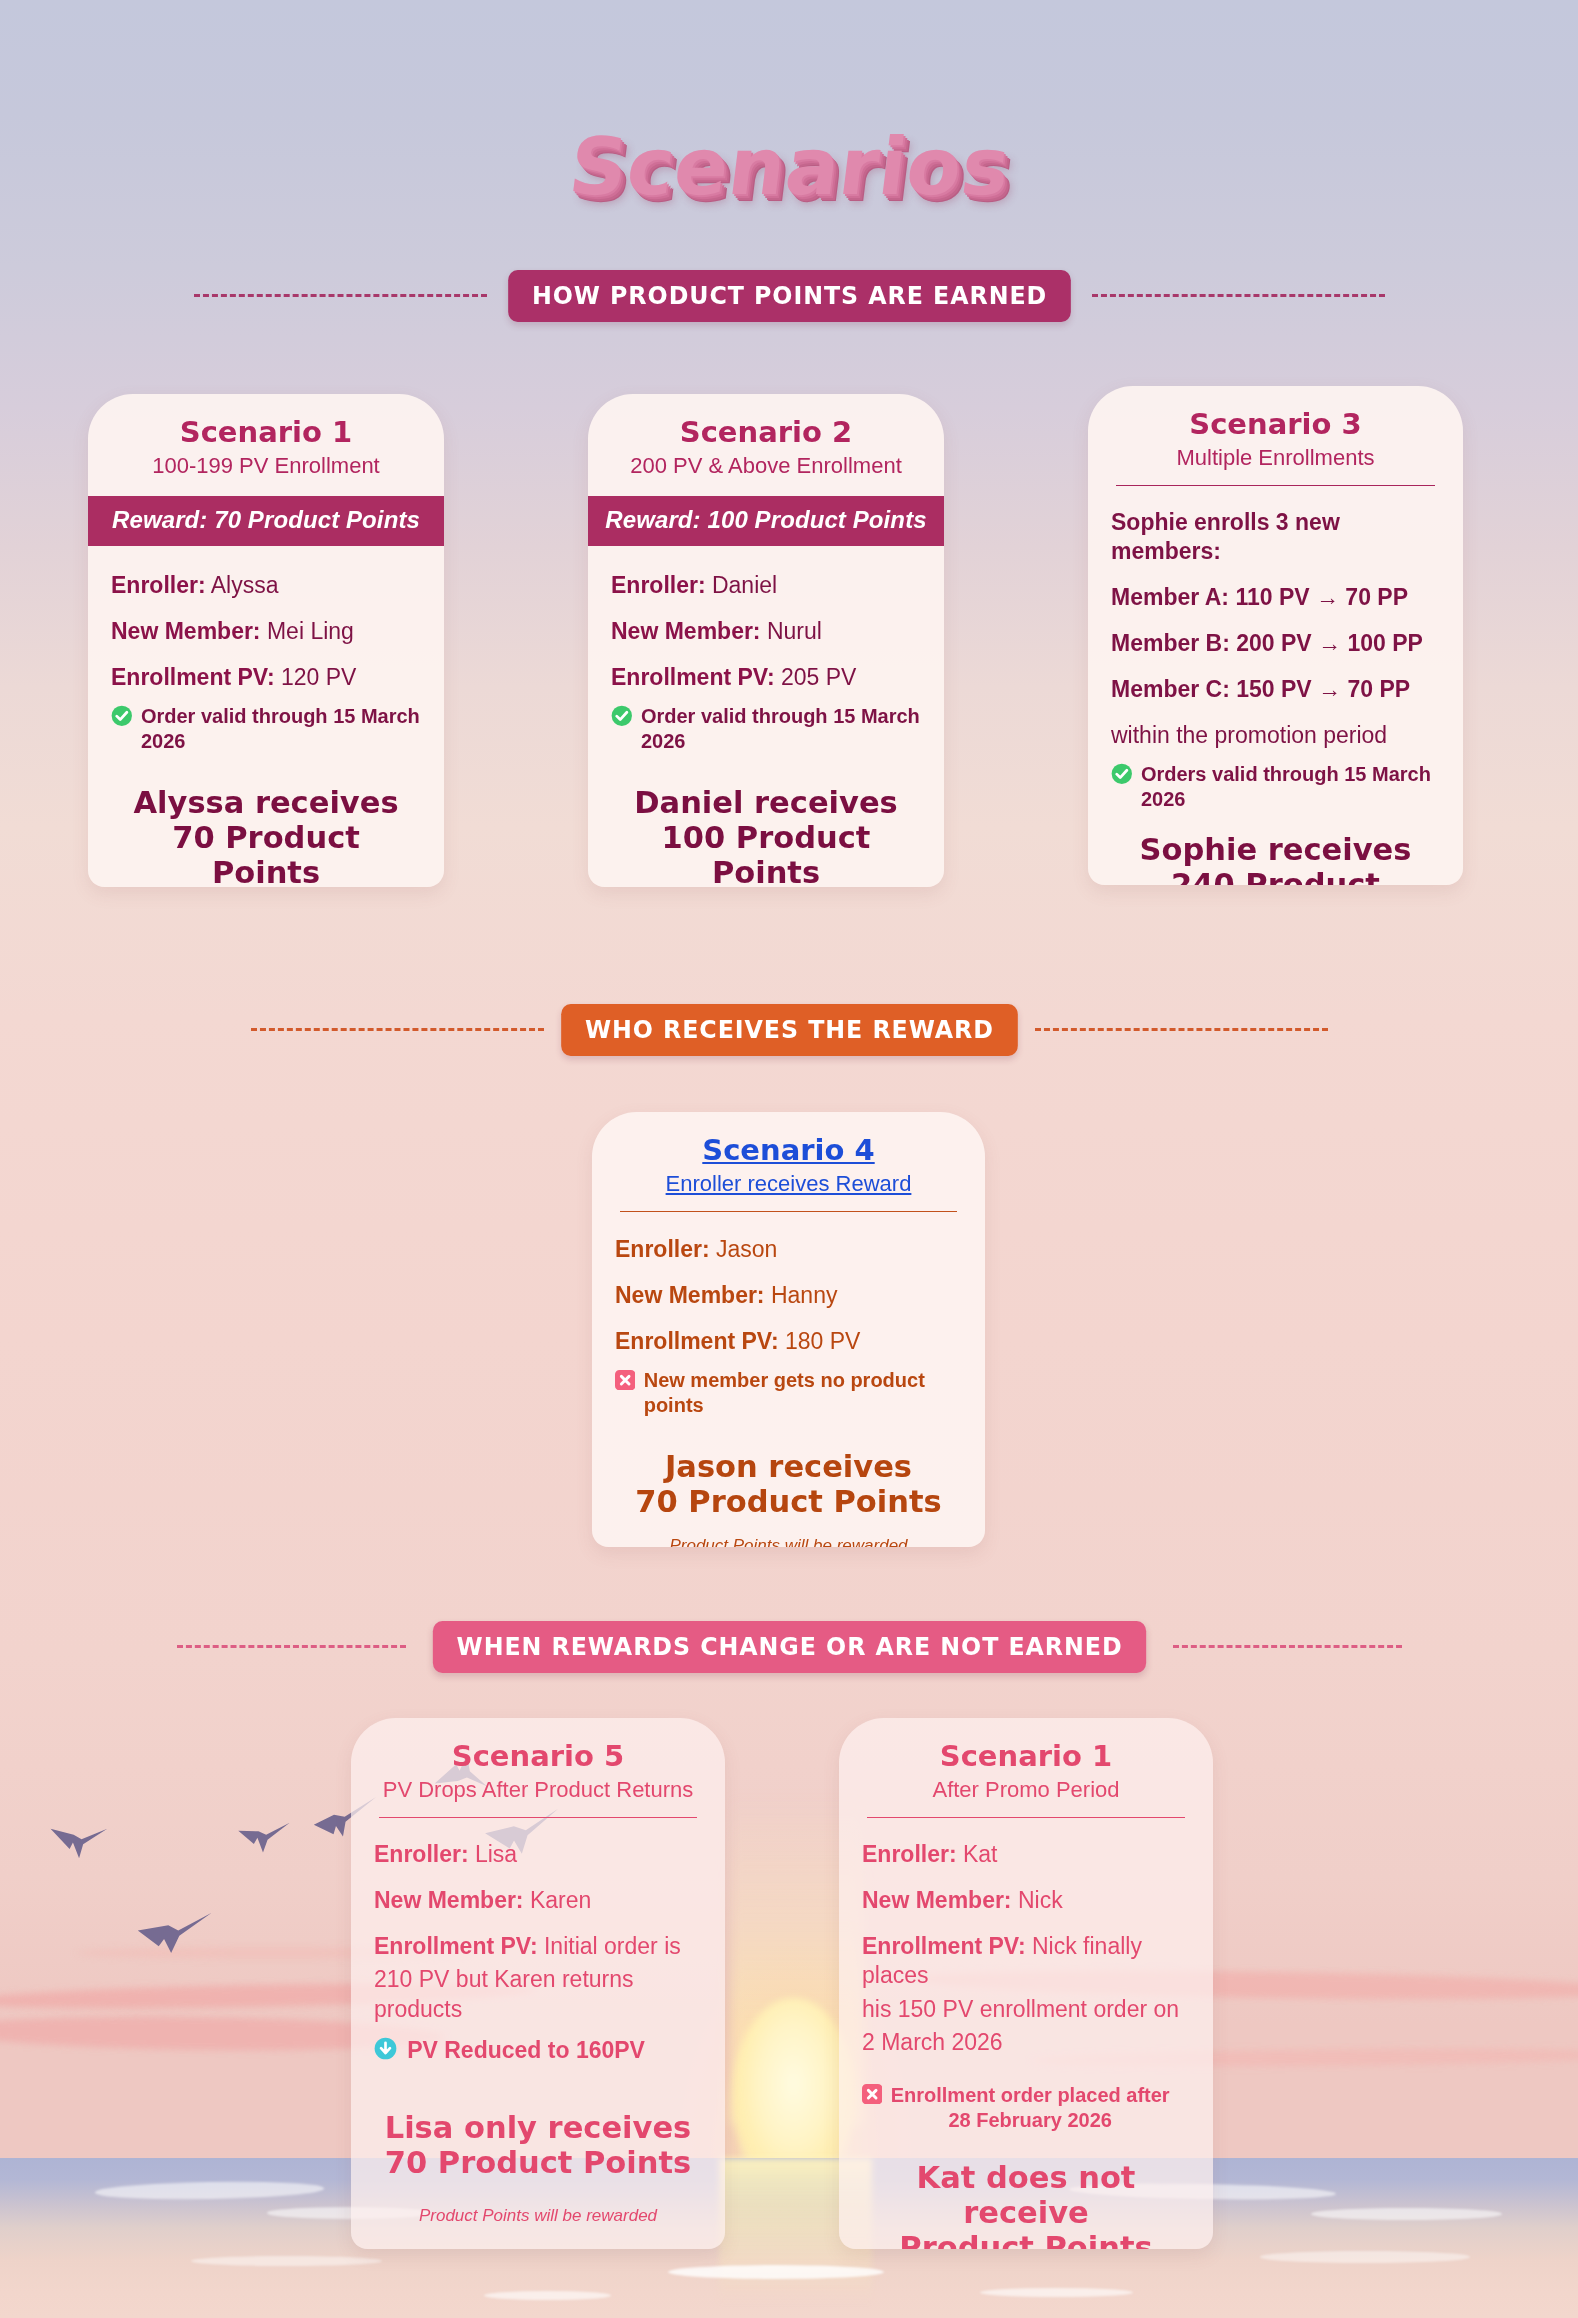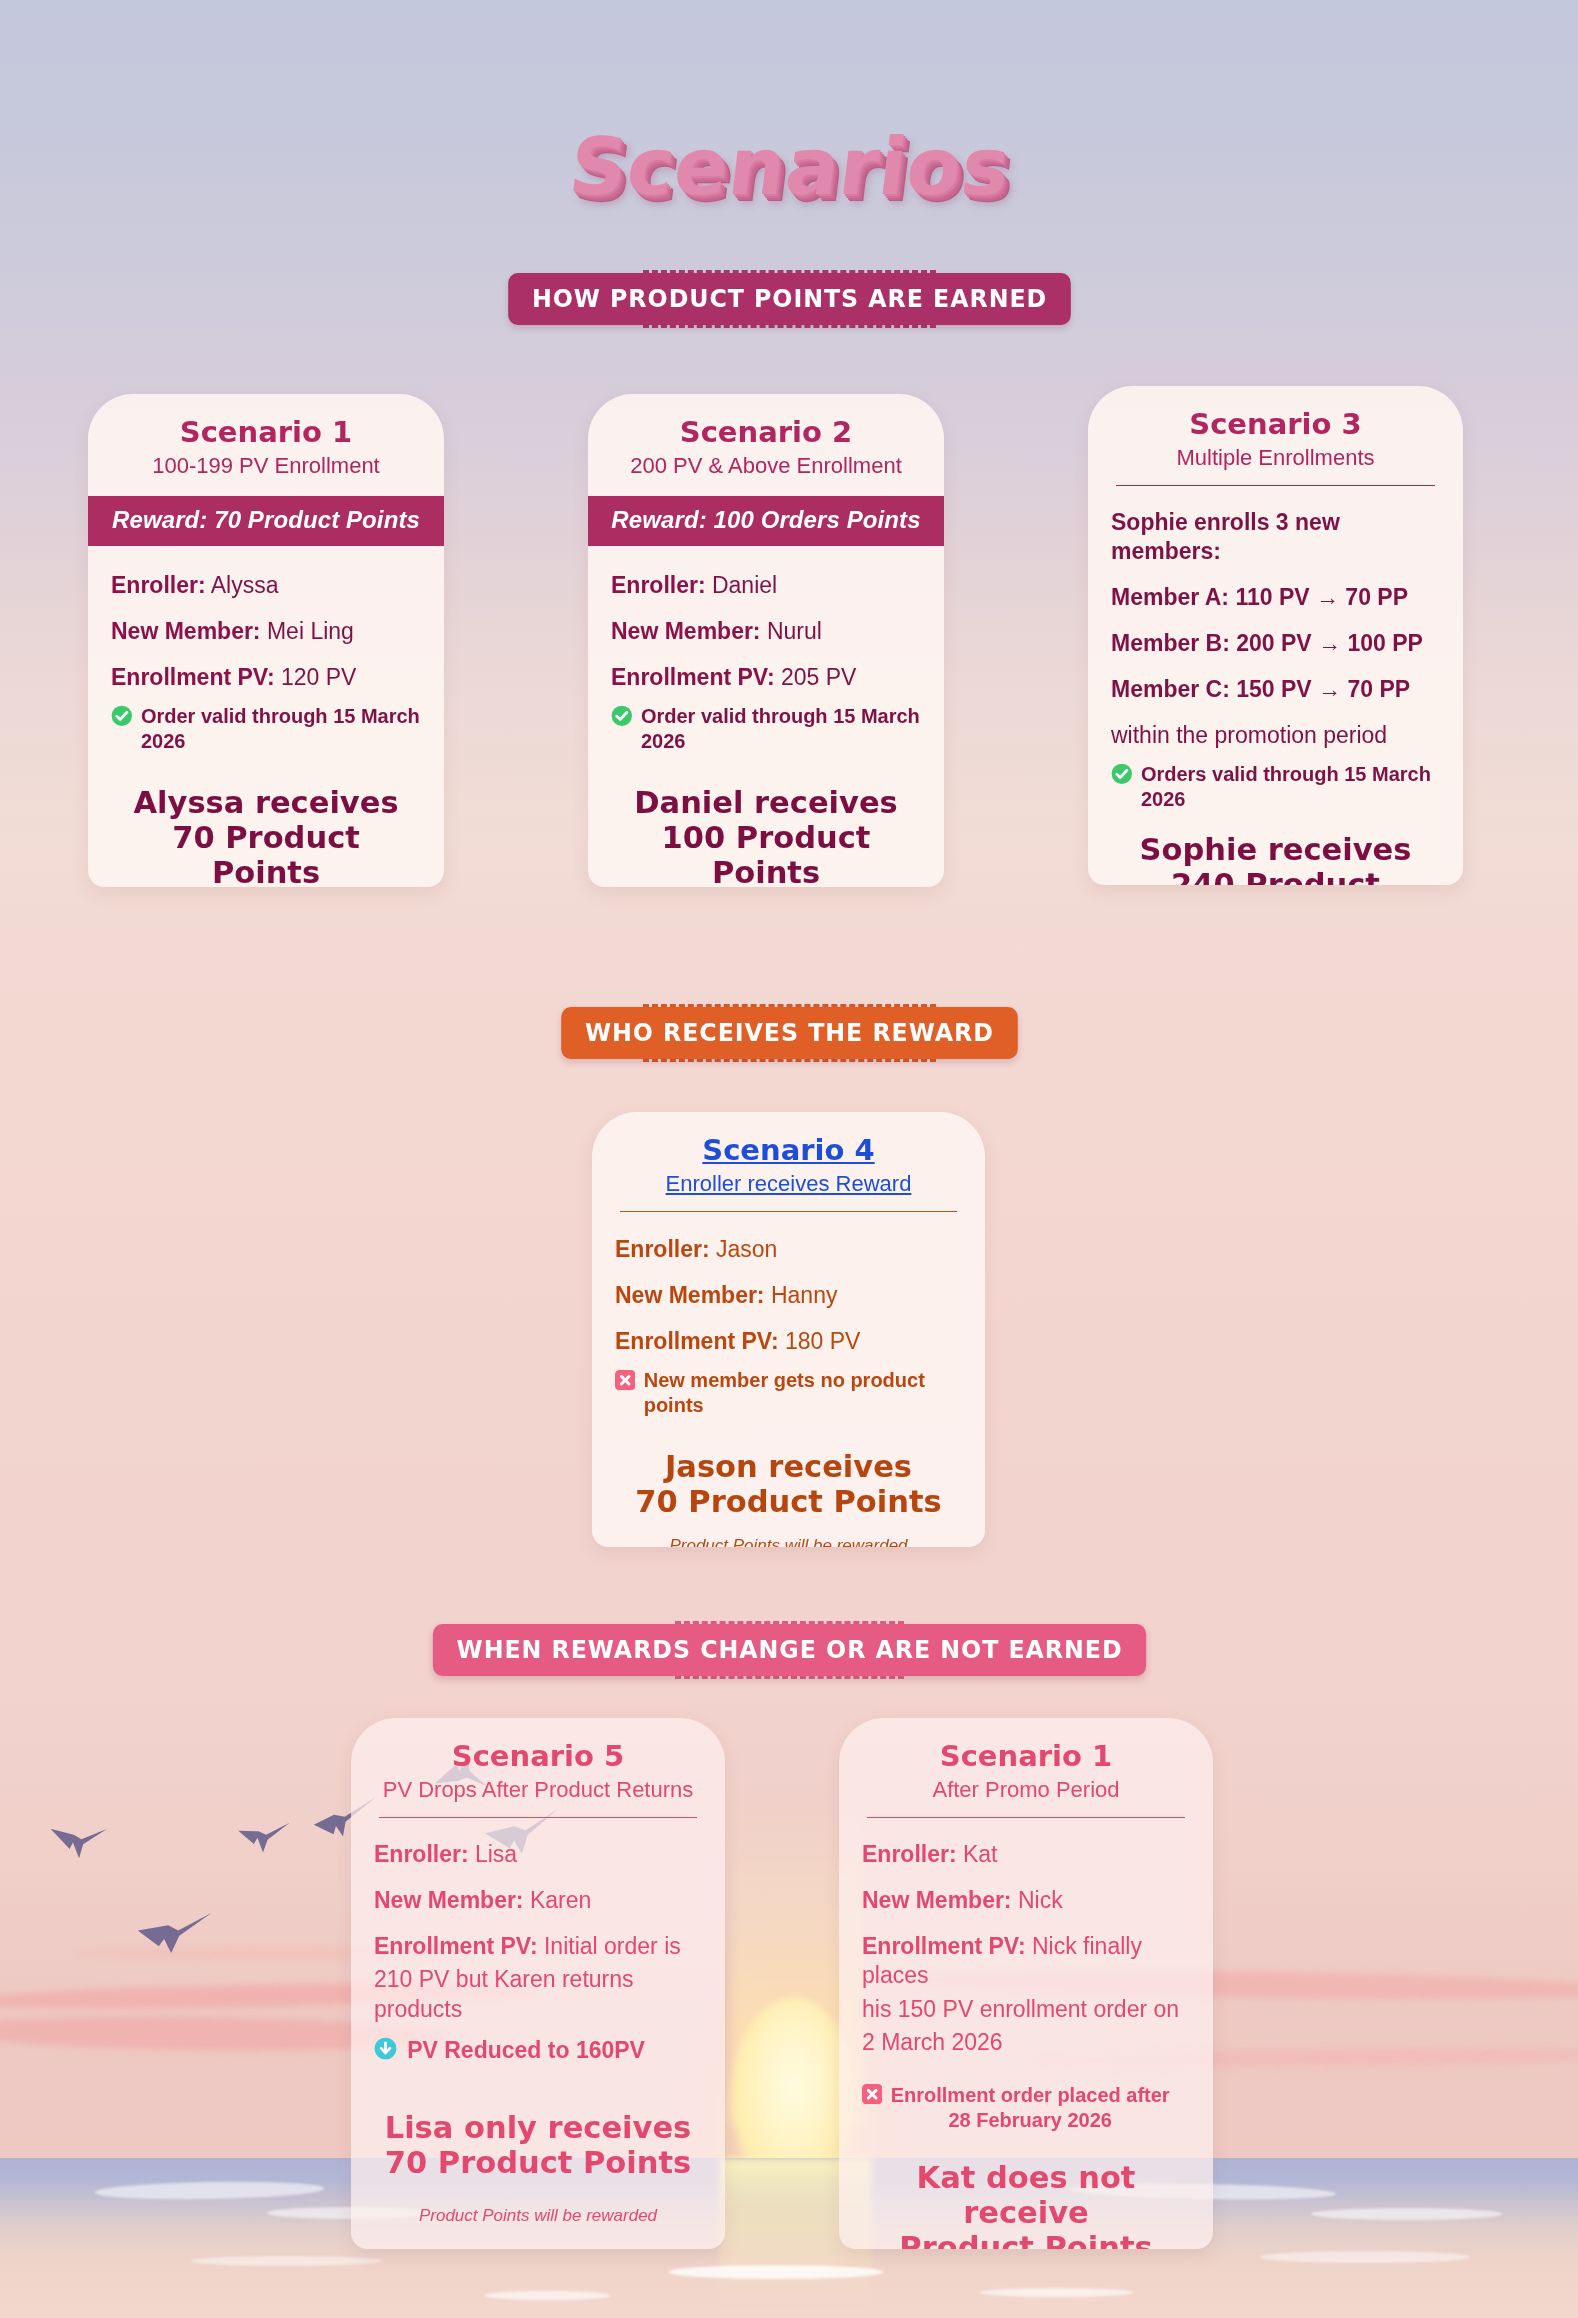--- a/index.html
+++ b/index.html
@@ -132,21 +132,21 @@
        3.8px 3.8px 0 #cf6f97,
        5.7px 5.7px 0 #c4668d,
        7px 7px 0 #b95d84,
        8.3px 9px 9px rgba(150,60,95,0.30);
   }
 
   
   .section-band {
     position: absolute;
     left: 0; width: 1579px;
-    display: flex; align-items: center; justify-content: center; flex-direction: column;
+    display: flex; align-items: center; justify-content: center;
   }
   .band-line {
     flex: 0 0 auto;
     height: 0;
     border-top: 3.2px dashed;
   }
   .band-line.left  { width: 293px; margin-right: 0px; }
   .band-line.right { width: 293px; margin-left: 0px; }
   .band-pill {
     flex: 0 0 auto;
@@ -387,21 +387,21 @@
         </div>
 
       </div>
     </div>
 
     <div class="card c-maroon" id="card-2">
       <div class="card-head">
         <div class="card-num">Scenario 2</div>
         <div class="card-sub">200 PV &amp; Above Enrollment</div>
       </div>
-      <div class="reward-bar">Reward: 100 Orders Points</div>
+      <div class="reward-bar">Reward: 100 Product Points</div>
       <div class="card-body">
         <div class="row">
           <b>Enroller:</b>
           <span>Daniel</span>
         </div>
         <div class="row">
           <b>New Member:</b>
           <span>Nurul</span>
         </div>
         <div class="row tight">

